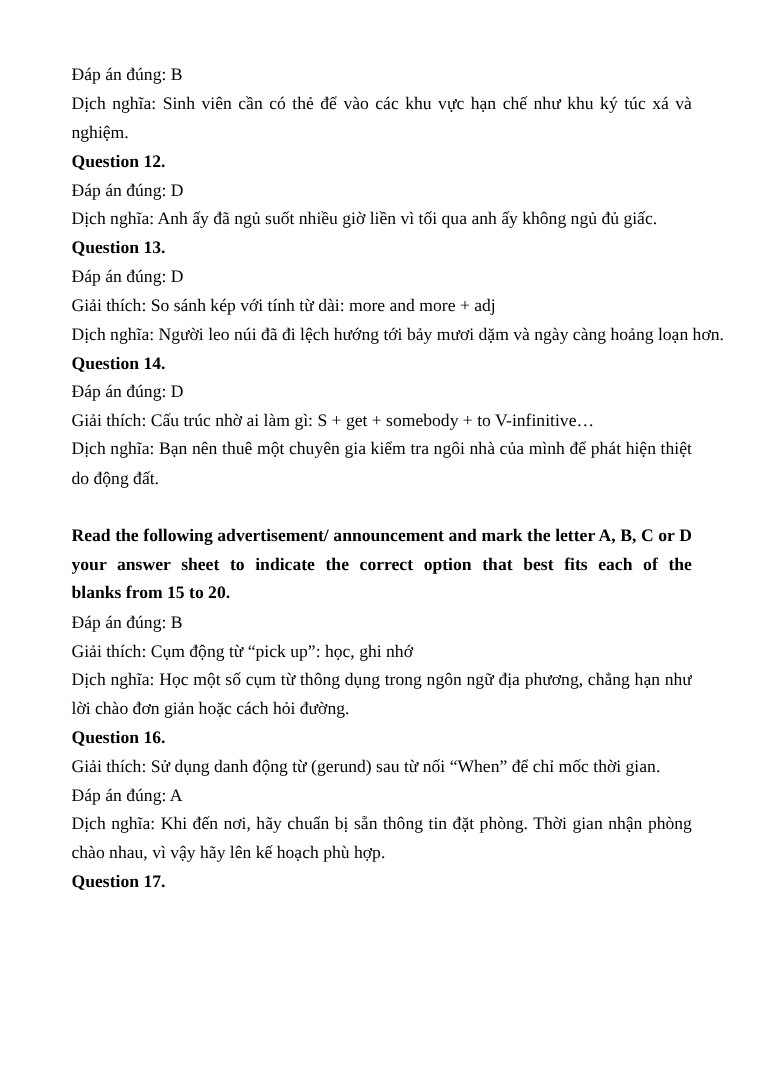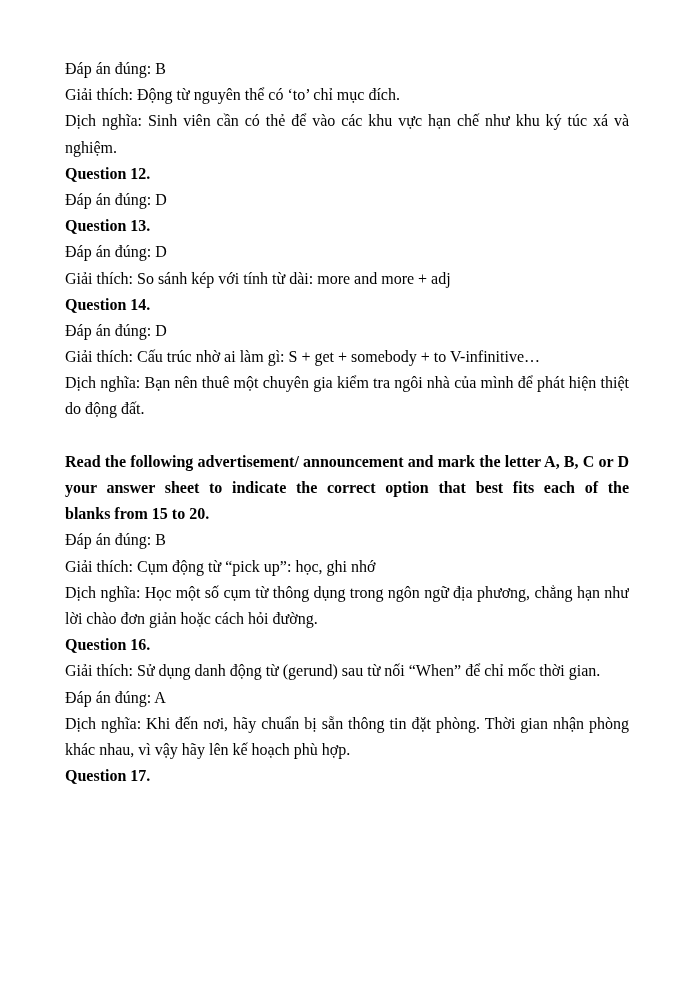--- a/index.html
+++ b/index.html
@@ -38,41 +38,42 @@
     text-align-last: justify;
     overflow: hidden;
   }
 </style>
 </head>
 <body>
 
 <main class="page">
   <div class="doc">
     <div class="line">Đáp án đúng: B</div>
-    <div class="line">Giải thích: Động từ nguyên thể có ‘to’ chỉ mục đích.</div>
     <div class="line j">Dịch nghĩa: Sinh viên cần có thẻ để vào các khu vực hạn chế như khu ký túc xá và phòng thí</div>
     <div class="line">nghiệm.</div>
     <div class="line b">Question 12.</div>
     <div class="line">Đáp án đúng: D</div>
+    <div class="line">Dịch nghĩa: Anh ấy đã ngủ suốt nhiều giờ liền vì tối qua anh ấy không ngủ đủ giấc.</div>
     <div class="line b">Question 13.</div>
     <div class="line">Đáp án đúng: D</div>
     <div class="line">Giải thích: So sánh kép với tính từ dài: more and more + adj</div>
+    <div class="line">Dịch nghĩa: Người leo núi đã đi lệch hướng tới bảy mươi dặm và ngày càng hoảng loạn hơn.</div>
     <div class="line b">Question 14.</div>
     <div class="line">Đáp án đúng: D</div>
     <div class="line">Giải thích: Cấu trúc nhờ ai làm gì: S + get + somebody + to V-infinitive…</div>
     <div class="line j">Dịch nghĩa: Bạn nên thuê một chuyên gia kiểm tra ngôi nhà của mình để phát hiện thiệt hại</div>
     <div class="line">do động đất.</div>
     <div class="line"></div>
     <div class="line b j">Read the following advertisement/ announcement and mark the letter A, B, C or D on</div>
     <div class="line b j">your answer sheet to indicate the correct option that best fits each of the numbered</div>
     <div class="line b">blanks from 15 to 20.</div>
     <div class="line">Đáp án đúng: B</div>
     <div class="line">Giải thích: Cụm động từ “pick up”: học, ghi nhớ</div>
     <div class="line j">Dịch nghĩa: Học một số cụm từ thông dụng trong ngôn ngữ địa phương, chẳng hạn như những</div>
     <div class="line">lời chào đơn giản hoặc cách hỏi đường.</div>
     <div class="line b">Question 16.</div>
     <div class="line">Giải thích: Sử dụng danh động từ (gerund) sau từ nối “When” để chỉ mốc thời gian.</div>
     <div class="line">Đáp án đúng: A</div>
     <div class="line j">Dịch nghĩa: Khi đến nơi, hãy chuẩn bị sẵn thông tin đặt phòng. Thời gian nhận phòng có thể</div>
-    <div class="line">khác nhau, vì vậy hãy lên kế hoạch phù hợp.</div>
+    <div class="line">chào nhau, vì vậy hãy lên kế hoạch phù hợp.</div>
     <div class="line b">Question 17.</div>
   </div>
 </main>
 
 </body></html>

